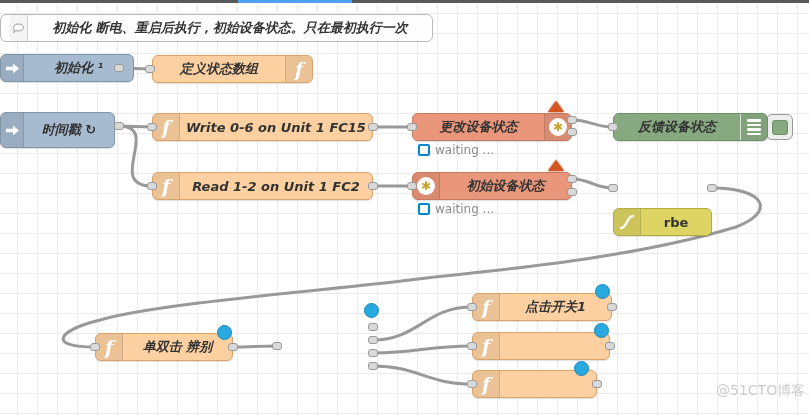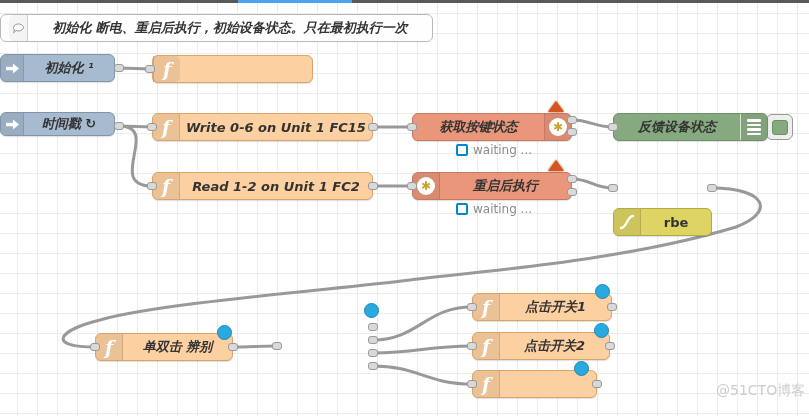--- a/index.html
+++ b/index.html
@@ -36,21 +36,21 @@
   .bars{display:flex;flex-direction:column;gap:2px;}
   .bars i{width:14px;height:2.5px;background:#fff;border-radius:1px;}
   .port{position:absolute;width:10px;height:8px;background:#d9d9d9;border:1px solid #999;
     border-radius:3px;box-sizing:border-box;z-index:3;}
   .dot{position:absolute;width:13px;height:13px;border-radius:50%;background:#28a9e0;
     border:1px solid #1d89b8;box-sizing:content-box;z-index:4;}
   .tri{position:absolute;width:0;height:0;border-left:8px solid transparent;
     border-right:8px solid transparent;border-bottom:11px solid #d4551f;z-index:4;
     filter:drop-shadow(0 0 1px #a33c12);}
   .status{position:absolute;display:flex;align-items:center;gap:5px;font-size:12px;
-    color:#8c8c8c;z-index:2;margin-left:38px;}
+    color:#8c8c8c;z-index:2;}
   .status-dot{width:8px;height:8px;border:2px solid #0088ce;border-radius:2px;background:#fff;}
   .debug-btn{position:absolute;width:27px;height:26px;background:#eee;border:1px solid #999;
     border-radius:6px;box-sizing:border-box;z-index:1;display:flex;align-items:center;justify-content:center;}
   .debug-btn i{display:block;width:14px;height:13px;background:#87a980;border:1px solid #6e8f67;border-radius:3px;}
   .watermark{position:absolute;font-size:14px;color:#ccc;z-index:2;}
 </style>
 </head>
 <body>
 
 <div class="canvas">
@@ -78,36 +78,37 @@
 
   <div class="node n-comment" style="left:0;top:14px;width:433px;height:28px;padding-left:8px;">
     <span class="comment-icon">
       <svg width="13" height="11" viewBox="0 0 13 11">
           <path d="M1.5 4.5 a5 3.5 0 1 1 2.5 3 L1.5 9.8 L2.5 7 a5 3.5 0 0 1 -1 -2.5 z" fill="#fff" stroke="#9a9a9a" stroke-width="1"></path>
         </svg>
     </span>
     <span class="lbl">初始化 断电、重启后执行，初始设备状态。只在最初执行一次</span>
   </div>
 
-  <div class="node n-inject" style="left:0;top:54px;width:115px;height:28px;">
+  <div class="node n-inject" style="left:0;top:54px;width:134px;height:28px;">
     <span class="icon-region ir-left" style="flex-basis:22px;">
       <svg width="15" height="13" viewBox="0 0 16 14">
           <path d="M1 5 h7.5 V1.5 L15 7 L8.5 12.5 V9 H1 z" fill="#fff"></path>
         </svg>
     </span>
     <span class="lbl">初始化 ¹</span>
   </div>
 
   <div class="node n-func" style="left:152px;top:55px;width:161px;height:28px;">
+    <span class="lbl">定义状态数组</span>
     <span class="icon-region ir-right">
         <span class="f-glyph">f</span>
       </span>
   </div>
 
-  <div class="node n-inject" style="left:0;top:112px;width:115px;height:24px;">
+  <div class="node n-inject" style="left:0;top:112px;width:115px;height:36px;">
     <span class="icon-region ir-left" style="flex-basis:22px;">
       <svg width="15" height="13" viewBox="0 0 16 14">
           <path d="M1 5 h7.5 V1.5 L15 7 L8.5 12.5 V9 H1 z" fill="#fff"></path>
         </svg>
     </span>
     <span class="lbl">时间戳 ↻</span>
   </div>
 
   <div class="node n-func" style="left:152px;top:113px;width:221px;height:28px;">
     <span class="icon-region ir-left">
@@ -117,21 +118,21 @@
   </div>
 
   <div class="node n-func" style="left:152px;top:172px;width:221px;height:28px;">
     <span class="icon-region ir-left">
         <span class="f-glyph">f</span>
       </span>
     <span class="lbl">Read 1-2 on Unit 1 FC2</span>
   </div>
 
   <div class="node n-modbus" style="left:412px;top:113px;width:160px;height:28px;">
-    <span class="lbl">获取按键状态</span>
+    <span class="lbl">更改设备状态</span>
     <span class="icon-region ir-right">
         <span class="chip">✱</span>
       </span>
   </div>
   <div class="tri" style="left:548px;top:101px;"></div>
   <div class="status" style="left:418px;top:143px;">
     <span class="status-dot"></span>
     <span>waiting ...</span>
   </div>
 
@@ -147,21 +148,21 @@
           <i></i>
           <i></i>
         </span>
     </span>
   </div>
 
   <div class="node n-modbus" style="left:412px;top:172px;width:160px;height:28px;">
     <span class="icon-region ir-left">
         <span class="chip">✱</span>
       </span>
-    <span class="lbl">重启后执行</span>
+    <span class="lbl">初始设备状态</span>
   </div>
   <div class="tri" style="left:548px;top:160px;"></div>
   <div class="status" style="left:418px;top:202px;">
     <span class="status-dot"></span>
     <span>waiting ...</span>
   </div>
 
   <div class="node n-olive" style="left:613px;top:174px;width:99px;height:28px;">
     <span class="icon-region ir-left">
       <svg width="16" height="18" viewBox="0 0 16 18">
@@ -183,21 +184,20 @@
     <span class="icon-region ir-left">
         <span class="f-glyph">f</span>
       </span>
     <span class="lbl">点击开关1</span>
   </div>
 
   <div class="node n-func" style="left:472px;top:332px;width:138px;height:28px;">
     <span class="icon-region ir-left">
         <span class="f-glyph">f</span>
       </span>
-    <span class="lbl">点击开关2</span>
   </div>
 
   <div class="node n-func" style="left:472px;top:370px;width:125px;height:28px;">
     <span class="icon-region ir-left">
         <span class="f-glyph">f</span>
       </span>
   </div>
 
   <div class="port" style="left:114px;top:64px;"></div>
   <div class="port" style="left:145px;top:65px;"></div>

